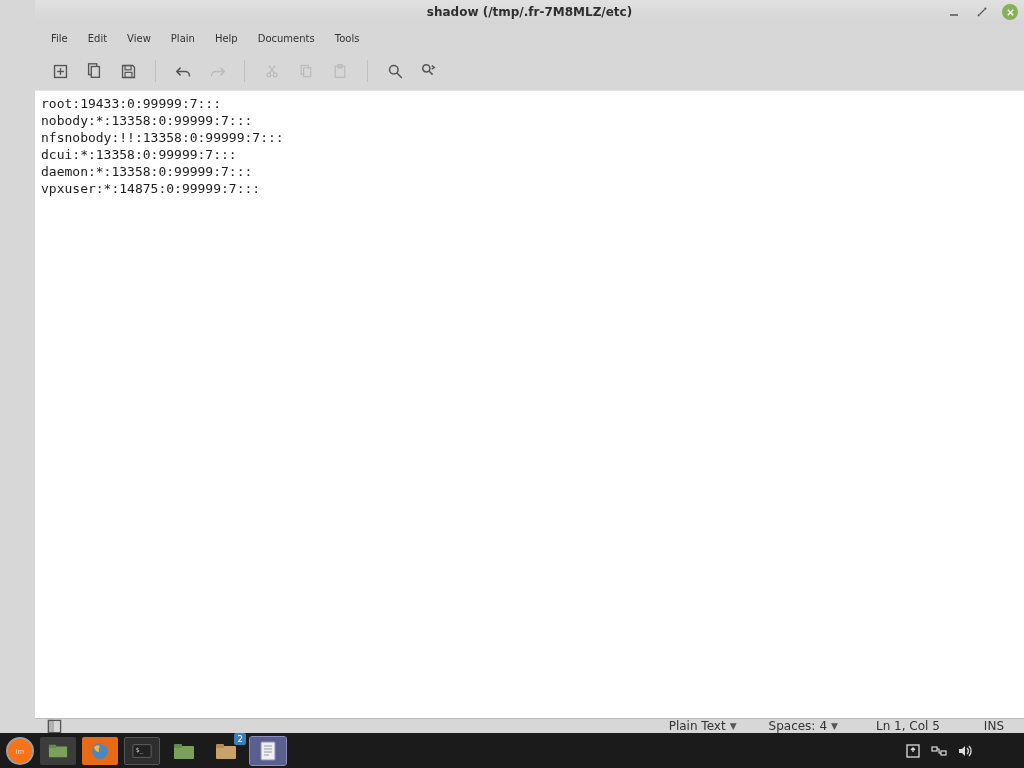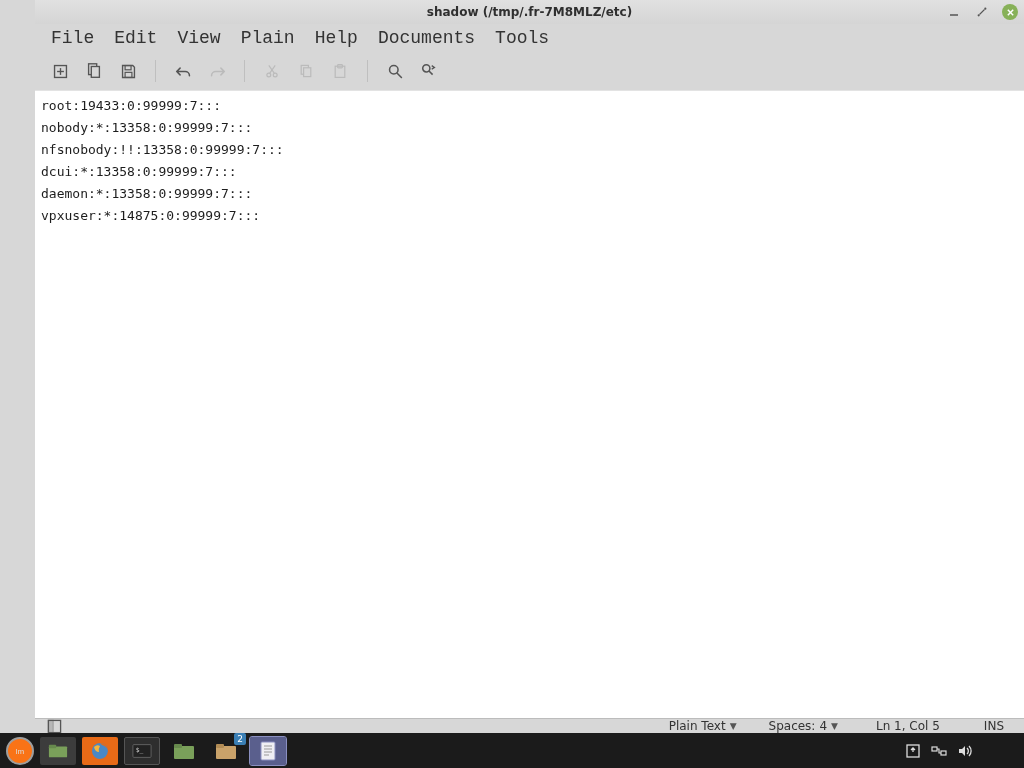--- a/index.html
+++ b/index.html
@@ -3,31 +3,31 @@
 <meta charset="utf-8">
 <style>
   * { box-sizing: border-box; margin: 0; padding: 0; }
   html, body { width: 1024px; height: 768px; overflow: hidden; font-family: "DejaVu Sans", "Liberation Sans", sans-serif; background: #d7d7d7; }
   .window { display: flex; flex-direction: column; width: 1024px; height: 733px; background: #d7d7d7; padding-left: 35px; }
   .titlebar { height: 24px; display: flex; align-items: center; justify-content: center; position: relative; background: linear-gradient(#e1e1e1,#d5d5d5); font-size: 12px; font-weight: bold; color: #2f2f2f; }
   .title-controls { position: absolute; right: 6px; top: 0; height: 24px; display: flex; align-items: center; gap: 12px; }
   .title-controls span { font-size: 12px; color: #555; cursor: pointer; display:inline-flex; align-items:center; justify-content:center; width:16px; height:16px;}
   .close-btn { width: 15px; height: 15px; border-radius: 50%; background:#87b158; display:flex; align-items:center; justify-content:center;}
   .close-btn svg { width:9px; height:9px; }
-  .menubar { height: 28px; display: flex; align-items: center; padding: 0 6px; font-size: 18px; color: #333; background:#d7d7d7;font-family:Liberation Mono, monospace; }
+  .menubar { height: 28px; display: flex; align-items: center; padding: 0 6px; font-size: 10px; color: #333; background:#d7d7d7; }
   .menubar .menu-item { padding: 4px 10px; cursor: pointer; }
   .toolbar { height: 38px; display: flex; align-items: center; padding: 0 10px; gap: 4px; background:#d7d7d7; }
   .tool-btn { width: 30px; height: 30px; display: flex; align-items: center; justify-content: center; cursor: pointer; color:#555; border-radius:3px;}
   .tool-btn.disabled { color: #aaa; cursor: default;}
   .tool-sep { width:1px; height:22px; background:#bfbfbf; margin:0 8px; }
   .tabbar { height: 32px; display: flex; align-items: flex-end; padding: 0 4px; background:#cfcfcf; border-bottom:1px solid #bcbcbc;}
   .tab { height: 28px; background: #fff; border:1px solid #b5b5b5; border-bottom: none; border-radius: 3px 3px 0 0; display: flex; align-items: center; padding: 0 8px; gap: 8px; font-size: 12px; color:#333; }
   .tab .doc-icon { width:14px; height:14px; display:inline-flex; align-items:center; justify-content:center;}
   .tab .close-x { width:14px; height:14px; display:inline-flex; align-items:center; justify-content:center; color:#666; cursor:pointer; font-size:13px;}
-  .editor { flex: 1; background: #fff; padding: 4px 6px; font-family: "DejaVu Sans Mono","Liberation Mono", monospace; font-size: 13px; line-height: 22px; color: #1d1d1d; white-space: pre; overflow:auto; border-top:1px solid #e3e3e3;}
+  .editor { flex: 1; background: #fff; padding: 4px 6px; font-family: "DejaVu Sans Mono","Liberation Mono", monospace; font-size: 13px; line-height: 17px; color: #1d1d1d; white-space: pre; overflow:auto; border-top:1px solid #e3e3e3;}
   .statusbar { height: 15px; display: flex; align-items: center; padding: 0 8px; background:#d7d7d7; border-top:1px solid #bcbcbc; font-size:12px; color:#333; gap:20px;}
   .statusbar .sb-left { display:flex; align-items:center; }
   .statusbar .sb-spacer { flex:1; }
   .statusbar .sb-item { display:flex; align-items:center; gap:4px; padding:0 6px; cursor:pointer;}
   .statusbar .sb-item .dd { font-size:9px; color:#555;}
   .statusbar .sb-static { padding:0 12px;}
   .taskbar { width:1024px; height:35px; background:#1b1b1b; display:flex; align-items:center; padding:0 6px; gap:6px; position:relative;}
   .tb-menu { width:28px; height:28px; border-radius:50%; background:#f97316; border:2px solid #9e9e9e; display:flex; align-items:center; justify-content:center;}
   .tb-app { width:36px; height:28px; border-radius:2px; display:flex; align-items:center; justify-content:center;}
   .tb-app.folder { background:#3c3c3c;}

